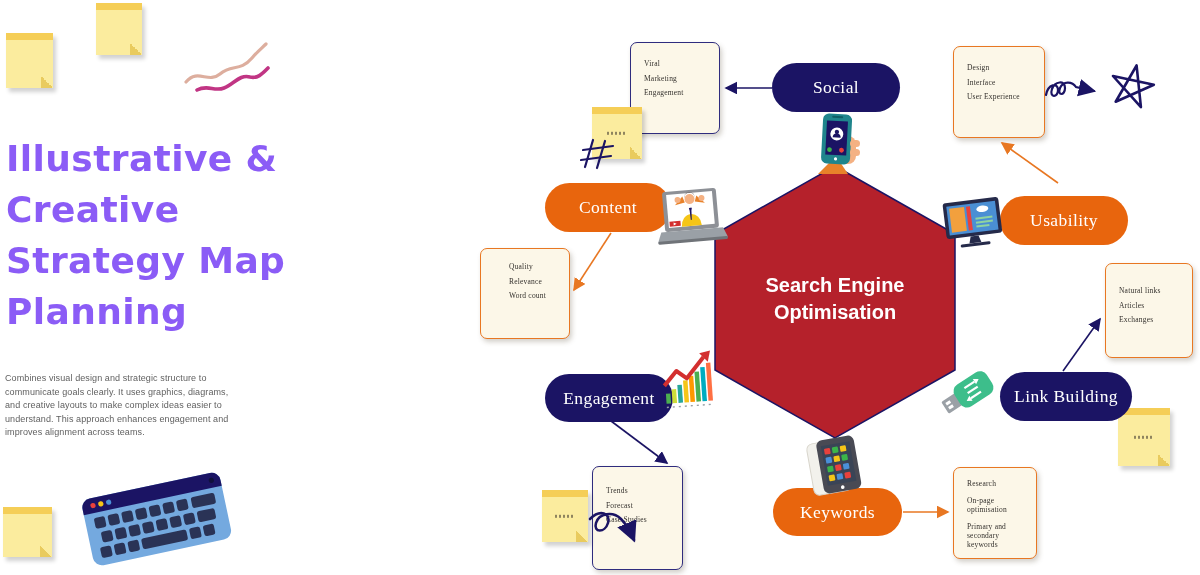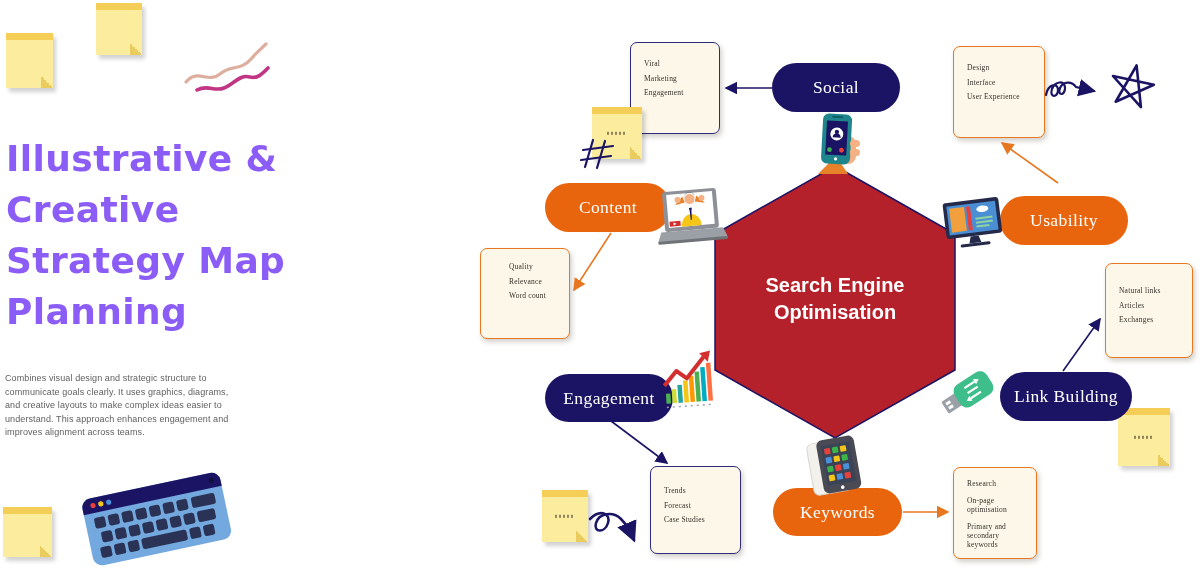--- a/index.html
+++ b/index.html
@@ -106,21 +106,21 @@
   <div class="note-card orange" style="left:1105px;top:263px;width:88px;height:95px;padding-top:22px;">
     <div class="note-line">Natural links</div>
     <div class="note-line">Articles</div>
     <div class="note-line">Exchanges</div>
   </div>
   <div class="note-card orange spread" style="left:953px;top:467px;width:84px;height:92px;padding-top:11px;">
     <div class="note-line">Research</div>
     <div class="note-line">On-page optimisation</div>
     <div class="note-line">Primary and secondary keywords</div>
   </div>
-  <div class="note-card navy" style="left:650px;top:466px;width:91px;height:88px;padding-top:19px;">
+  <div class="note-card navy" style="left:592px;top:466px;width:91px;height:104px;padding-top:19px;">
     <div class="note-line">Trends</div>
     <div class="note-line">Forecast</div>
     <div class="note-line">Case Studies</div>
   </div>
   <div class="note-card orange" style="left:480px;top:248px;width:90px;height:91px;padding-top:13px;padding-left:28px;">
     <div class="note-line">Quality</div>
     <div class="note-line">Relevance</div>
     <div class="note-line">Word count</div>
   </div>
 

